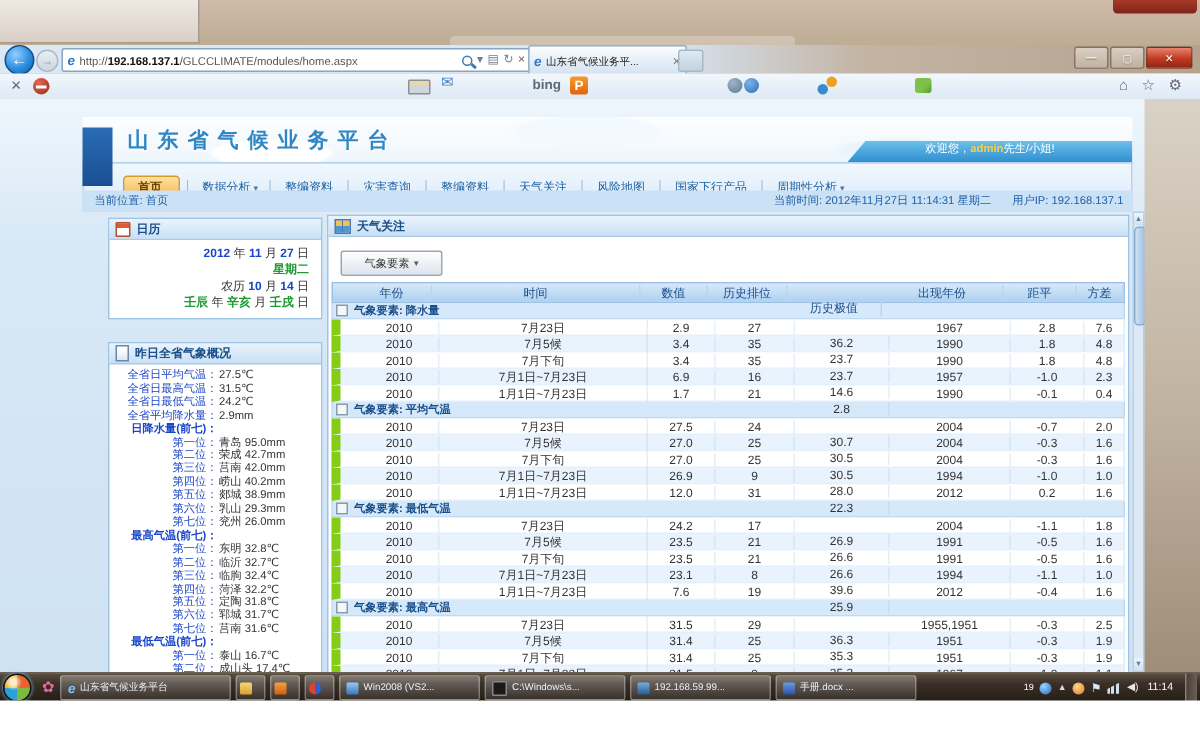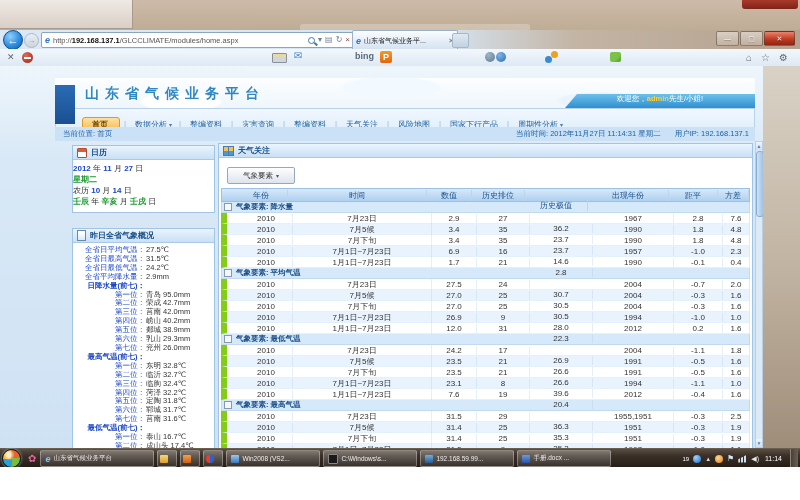--- a/index.html
+++ b/index.html
@@ -114,21 +114,21 @@
   .phead{height:13px;background:linear-gradient(180deg,#eaf4fd,#c9e0f5);border-bottom:1px solid #a9c9e6;
     display:flex;align-items:center;gap:4px;padding-left:4px;}
   .phead .ptxt{font-size:8px;font-weight:bold;color:#1a4f8a;}
   .ico-cal{width:8px;height:8px;border:1px solid #b05030;border-radius:1px;background:linear-gradient(180deg,#e05a3a 40%,#fff 40%);}
   .ico-doc{width:7px;height:9px;border:1px solid #6a88a8;background:linear-gradient(180deg,#fff 20%,#d8e8f8);}
   .ico-tbl{width:9px;height:8px;border:1px solid #4a7ab0;background:
      linear-gradient(90deg,transparent 45%,#4a7ab0 45%,#4a7ab0 55%,transparent 55%),
      linear-gradient(180deg,#f8c04a 45%,#4a9ad0 45%);}
   #panel-cal{left:17px;top:79px;width:143px;height:68px;}
   #cal-body{padding:3px 8px 0 0;}
-  .cal-line{font-size:8px;line-height:11px;text-align:left;}
+  .cal-line{font-size:8px;line-height:11px;text-align:right;}
   .seg-n{color:#1a46c8;font-weight:bold;}
   .seg-t{color:#333;}
   .seg-g{color:#1a9a30;font-weight:bold;}
   #panel-sum{left:17px;top:162px;width:143px;height:221px;overflow:hidden;}
   #sum-body{padding:3px 4px 0 0;}
   .srow{display:flex;font-size:7.5px;line-height:8.9px;}
   .srow .sl{width:72px;text-align:right;color:#1a46c8;white-space:nowrap;}
   .srow .sv{color:#333;padding-left:1px;white-space:nowrap;}
   .srow.head .sl{font-weight:bold;}
   
@@ -687,21 +687,21 @@
                         <span class="cell">-1.1</span>
                         <span class="cell">1.0</span>
                       </div>
 
                         <div class="trow">
 
                         <span class="cell">2010</span>
                         <span class="cell">1月1日~7月23日</span>
                         <span class="cell">7.6</span>
                         <span class="cell">19</span>
-                        <span class="cell">20.4</span>
+                        <span class="cell">25.9</span>
                         <span class="cell">2012</span>
                         <span class="cell">-0.4</span>
                         <span class="cell">1.6</span>
                       </div>
                       </div>
                   </div>
 
                   <div class="tgroup">
                     <div class="trow ghead">
                       <span class="gcheck"></span>

